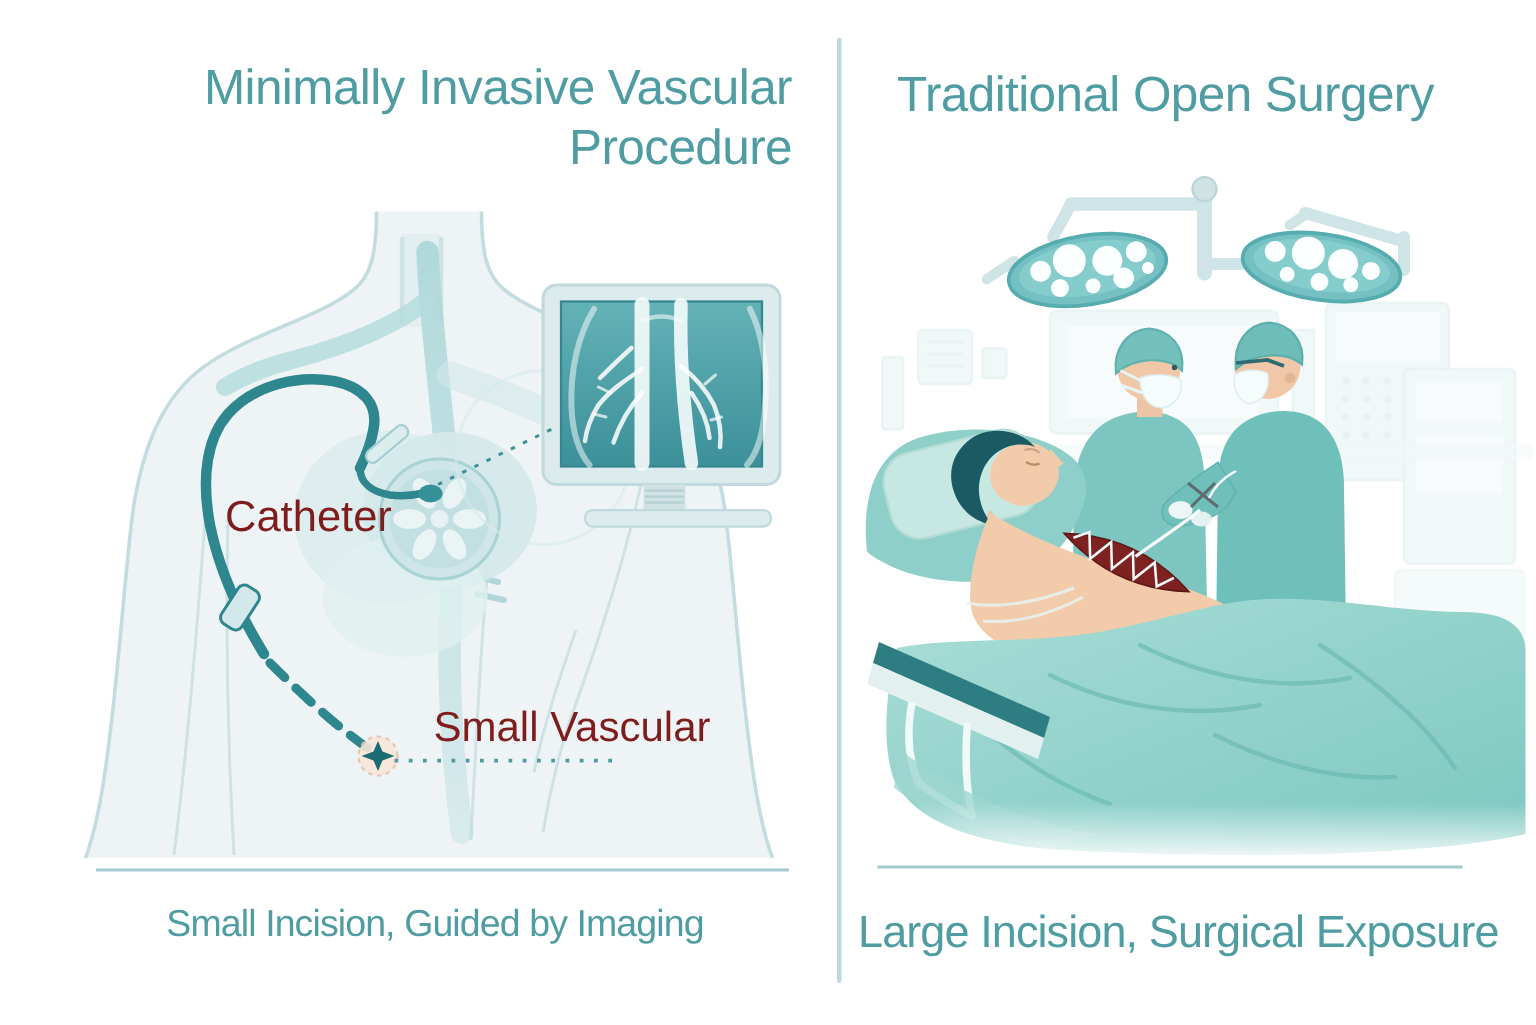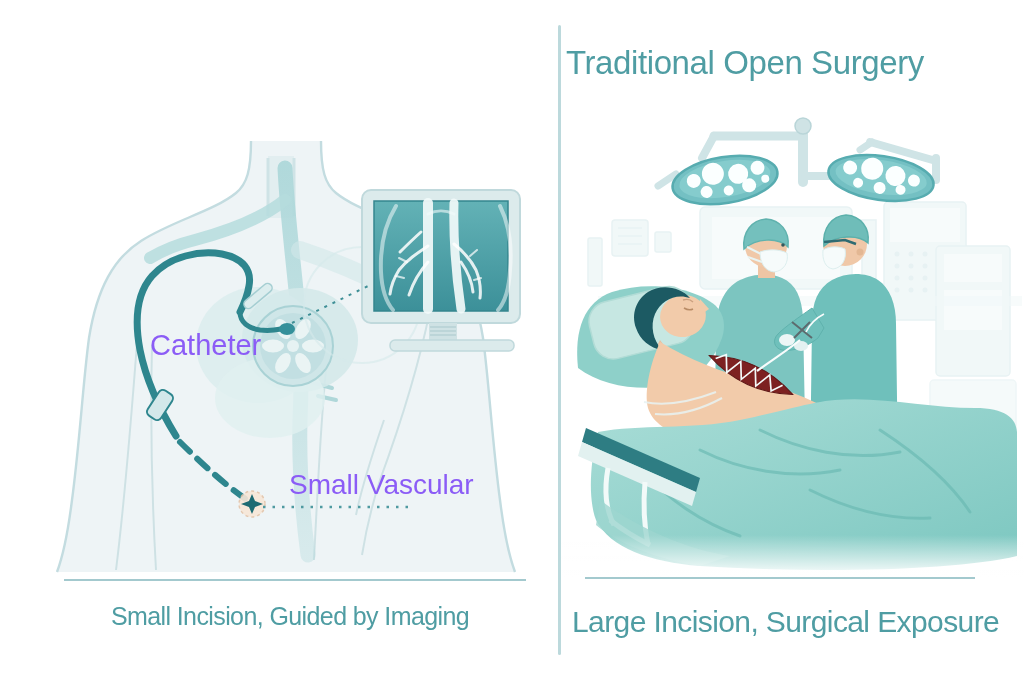--- a/index.html
+++ b/index.html
@@ -1,22 +1,22 @@
 <!DOCTYPE html>
 <html><head>
 <meta charset="utf-8">
 <style>
   html,body{margin:0;padding:0;background:#fff;}
   .stage{position:relative;width:1024px;height:683px;background:#ffffff;overflow:hidden;
          font-family:"Liberation Sans", sans-serif;}
   .art{position:absolute;left:0;top:0;}
   .txt{position:absolute;color:#4f9da3;}
   .title-left{left:98px;top:38px;width:430px;text-align:right;font-size:33px;line-height:1.22;letter-spacing:-0.4px;}
-  .title-right{left:566px;top:44px;width:422px;text-align:left;font-size:33px;letter-spacing:-0.4px;}
-  .lbl{color:#8b5cf6;}
+  .title-right{left:566px;top:44px;width:422px;text-align:center;font-size:33px;letter-spacing:-0.4px;}
+  .lbl{color:#7f1d1d;}
   .lbl-catheter{left:150px;top:329px;font-size:29px;}
   .lbl-puncture{left:289px;top:469px;font-size:28px;}
   .caption-left{left:42px;top:602px;width:496px;text-align:center;font-size:25px;letter-spacing:-0.6px;}
   .caption-right{left:572px;top:605px;width:436px;text-align:left;font-size:30px;letter-spacing:-0.6px;}
   .divider{position:absolute;left:558px;top:25px;width:3px;height:630px;background:#bcd9dc;border-radius:2px;}
   .rule{position:absolute;height:2px;background:#a3c9ce;}
   .rule-left{left:64px;top:579px;width:462px;}
   .rule-right{left:585px;top:577px;width:390px;}
 </style>
 </head>
@@ -293,19 +293,23 @@
     </g>
 
     <rect x="560" y="535" width="464" height="42" fill="url(#fadeWhite)"></rect>
   </g>
 </svg>
 
 <div class="divider"></div>
 <div class="rule rule-left"></div>
 <div class="rule rule-right"></div>
 
+<div class="txt title-left">
+  <span style="display:block">Minimally Invasive Vascular</span>
+  <span style="display:block">Procedure</span>
+</div>
 <div class="txt title-right">Traditional Open Surgery</div>
 <div class="txt lbl lbl-catheter">Catheter</div>
 <div class="txt lbl lbl-puncture">Small Vascular</div>
 <div class="txt caption-left">Small Incision, Guided by Imaging</div>
 <div class="txt caption-right">Large Incision, Surgical Exposure</div>
 
 </div>
 
 </body></html>

